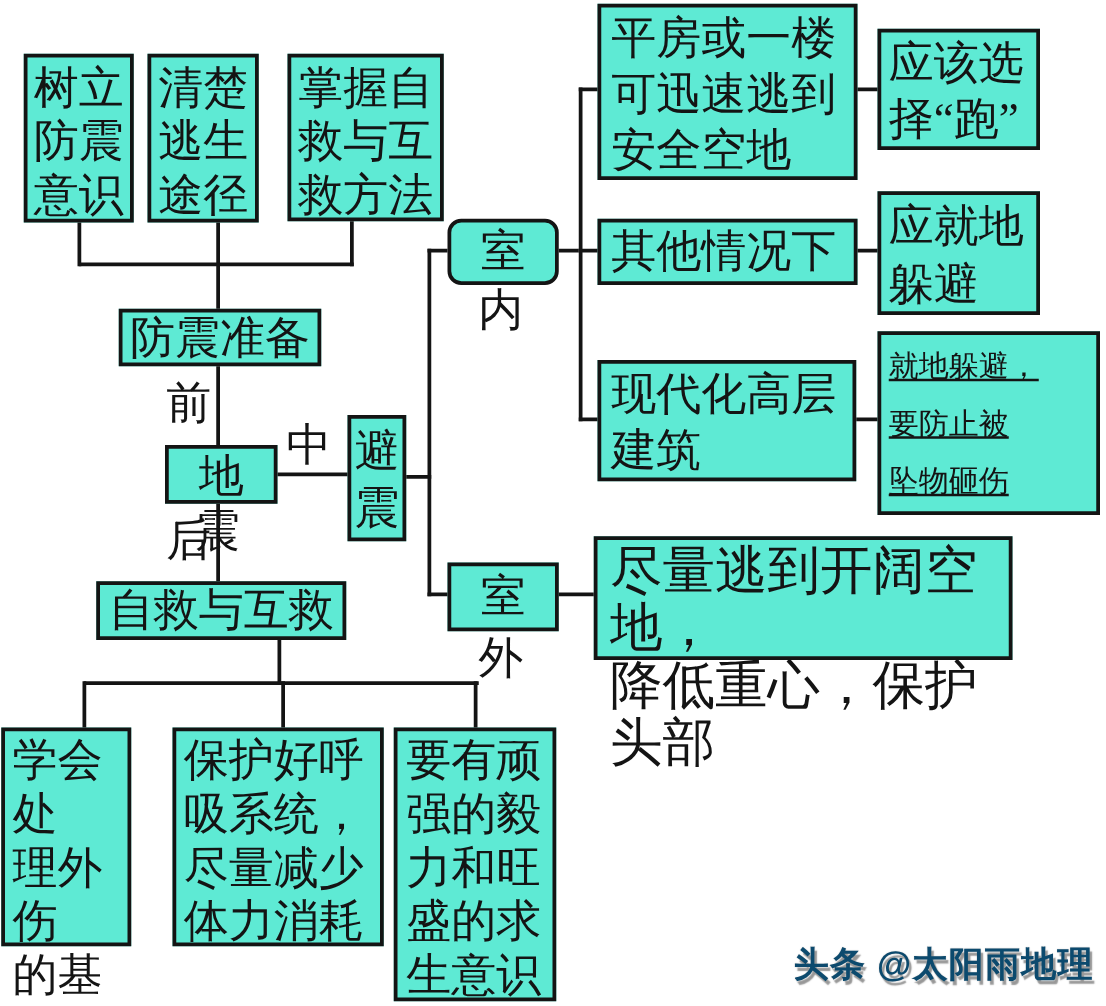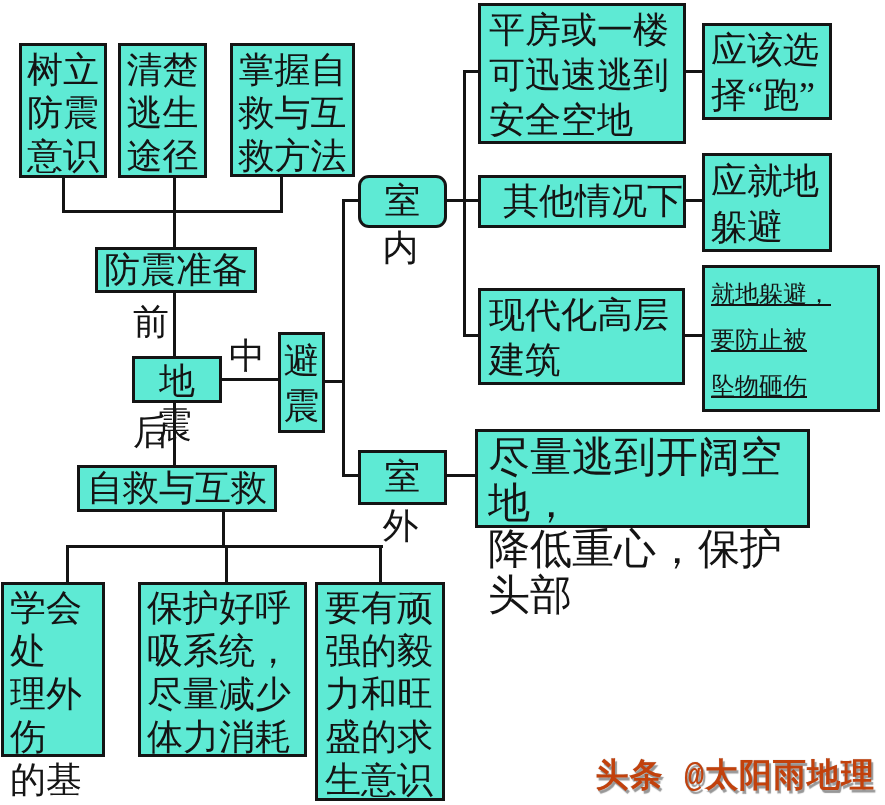--- a/index.html
+++ b/index.html
@@ -32,36 +32,36 @@
   .n-dizhen  {left:132px;top:356px; width:90px;  height:47px;  line-height:44px; letter-spacing:6px; text-indent:6px;}
   .n-bizhen  {left:278px;top:332px; width:47px;  height:101px; line-height:45px; padding-top:4px;}
   .n-zijiu   {left:77px; top:465px; width:200px; height:47px;  line-height:41px;}
   .n-xuehui  {left:1px;  top:582px; width:104px; height:175px; padding:2px 0 0 6px;}
   .n-baohu   {left:138px;top:582px; width:169px; height:175px; padding:2px 0 0 6px;}
   .n-yaoyou  {left:315px;top:582px; width:130px; height:219px; padding:2px 4px 0 7px;}
   .n-shinei  {left:358px;top:175px; width:89px;  height:53px;  line-height:47px; letter-spacing:4px; text-indent:4px;border-radius:11px;}
   .n-shiwai  {left:358px;top:450px; width:89px;  height:55px;  line-height:49px; letter-spacing:4px; text-indent:4px;}
   .n-pingfang{left:478px;top:3px;   width:208px; height:141px; line-height:45px; padding:2px 0 0 8px;}
   .n-yinggai {left:702px;top:23px;  width:130px; height:97px;  line-height:45px; padding:2px 0 0 6px;}
-  .n-qita    {left:478px;top:175px; width:208px; height:53px;  line-height:47px; padding-left:8px;text-align:right;}
+  .n-qita    {left:478px;top:175px; width:208px; height:53px;  line-height:47px; padding-left:8px;}
   .n-yingjiudi{left:702px;top:153px;width:130px; height:99px;  line-height:46px; padding:2px 0 0 6px;}
   .n-xiandai {left:478px;top:288px; width:207px; height:97px;  line-height:45px; padding:2px 0 0 8px;}
   .n-jiudibi {left:702px;top:265px; width:178px; height:147px; font-size:24px; line-height:46px; padding:3px 0 0 6px;text-decoration:underline;}
   .n-jinliang{left:475px;top:429px; width:335px; height:99px;  font-size:42px; line-height:46px; padding:2px 0 0 10px;}
   .lbl-qian {left:133px;top:303px;width:36px;text-align:center;}
   .lbl-zhong{left:229px;top:337px;width:36px;text-align:center;}
   .lbl-hou  {left:133px;top:413px;width:36px;text-align:center;}
   #watermark{
     position:absolute;
     right:10px;top:753px;
-    font-family:Liberation Mono, monospace;
+    font-family:Liberation Sans, sans-serif;
     font-weight:bold;
-    font-size:33px;
+    font-size:28px;
     letter-spacing:1px;
-    color:#c2410c;
+    color:#0c4a6e;
     text-shadow:2px 3px 1px #979797, 0 0 1px #b5b5b5;
   }
 </style>
 </head>
 <body>
 
 <div id="canvas">
 
   <div class="node c n-qingchu">清楚
 逃生

